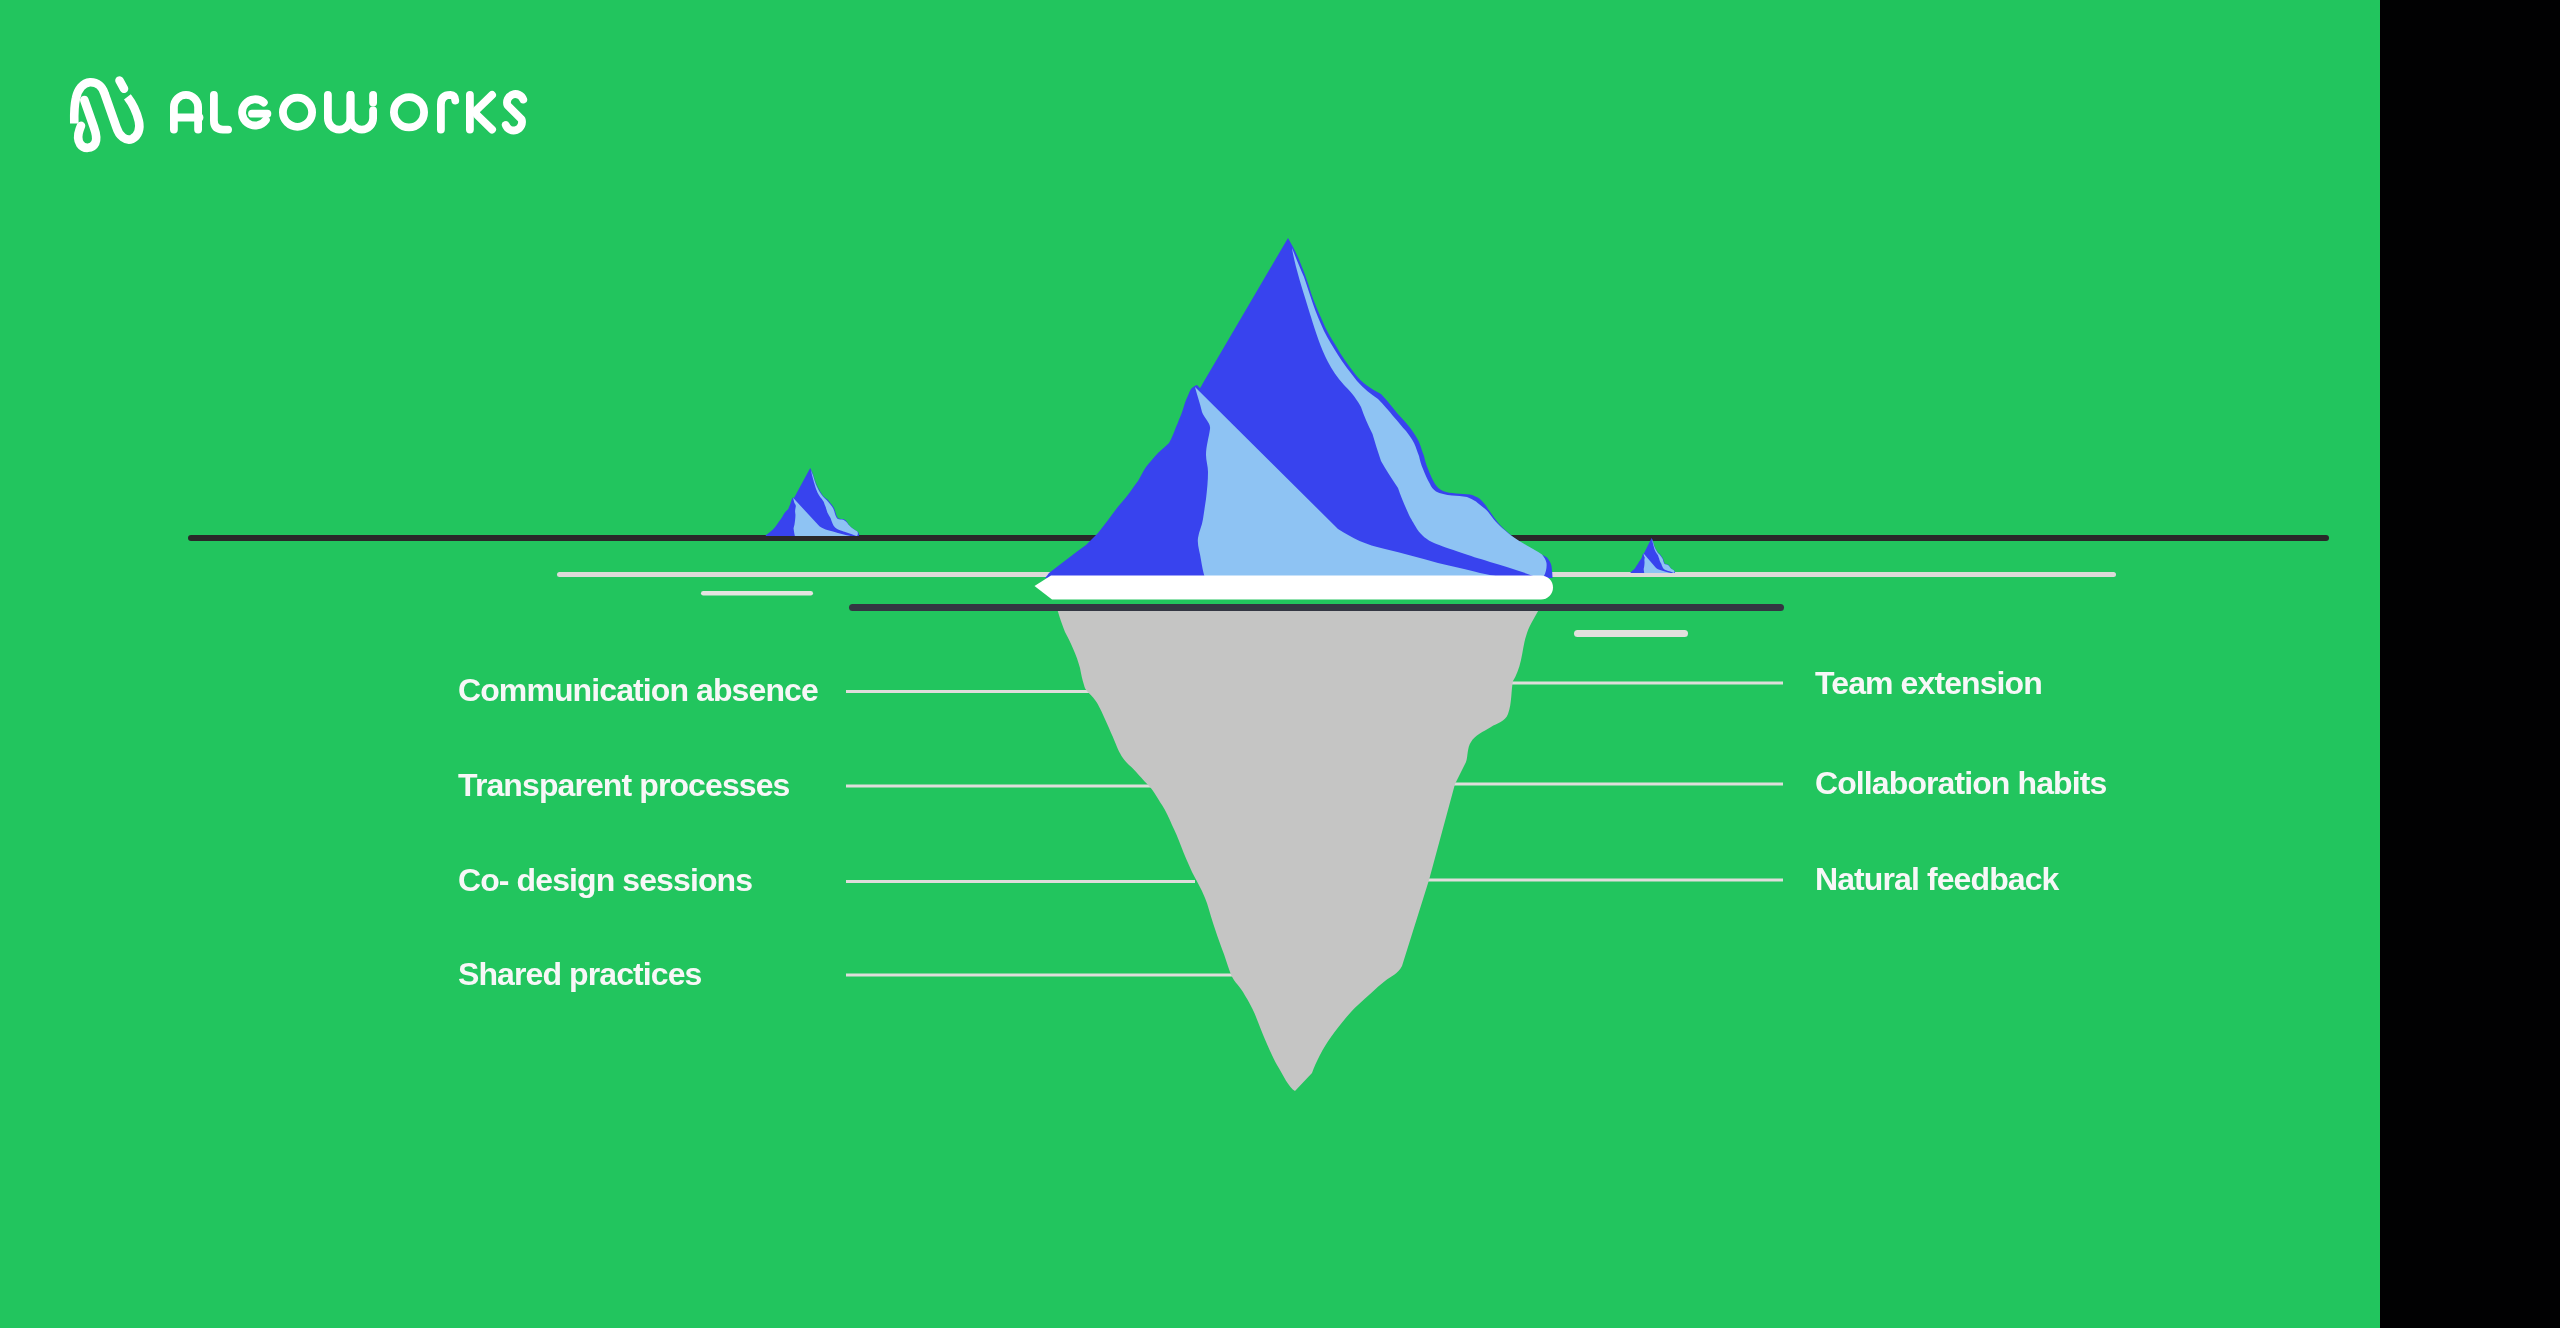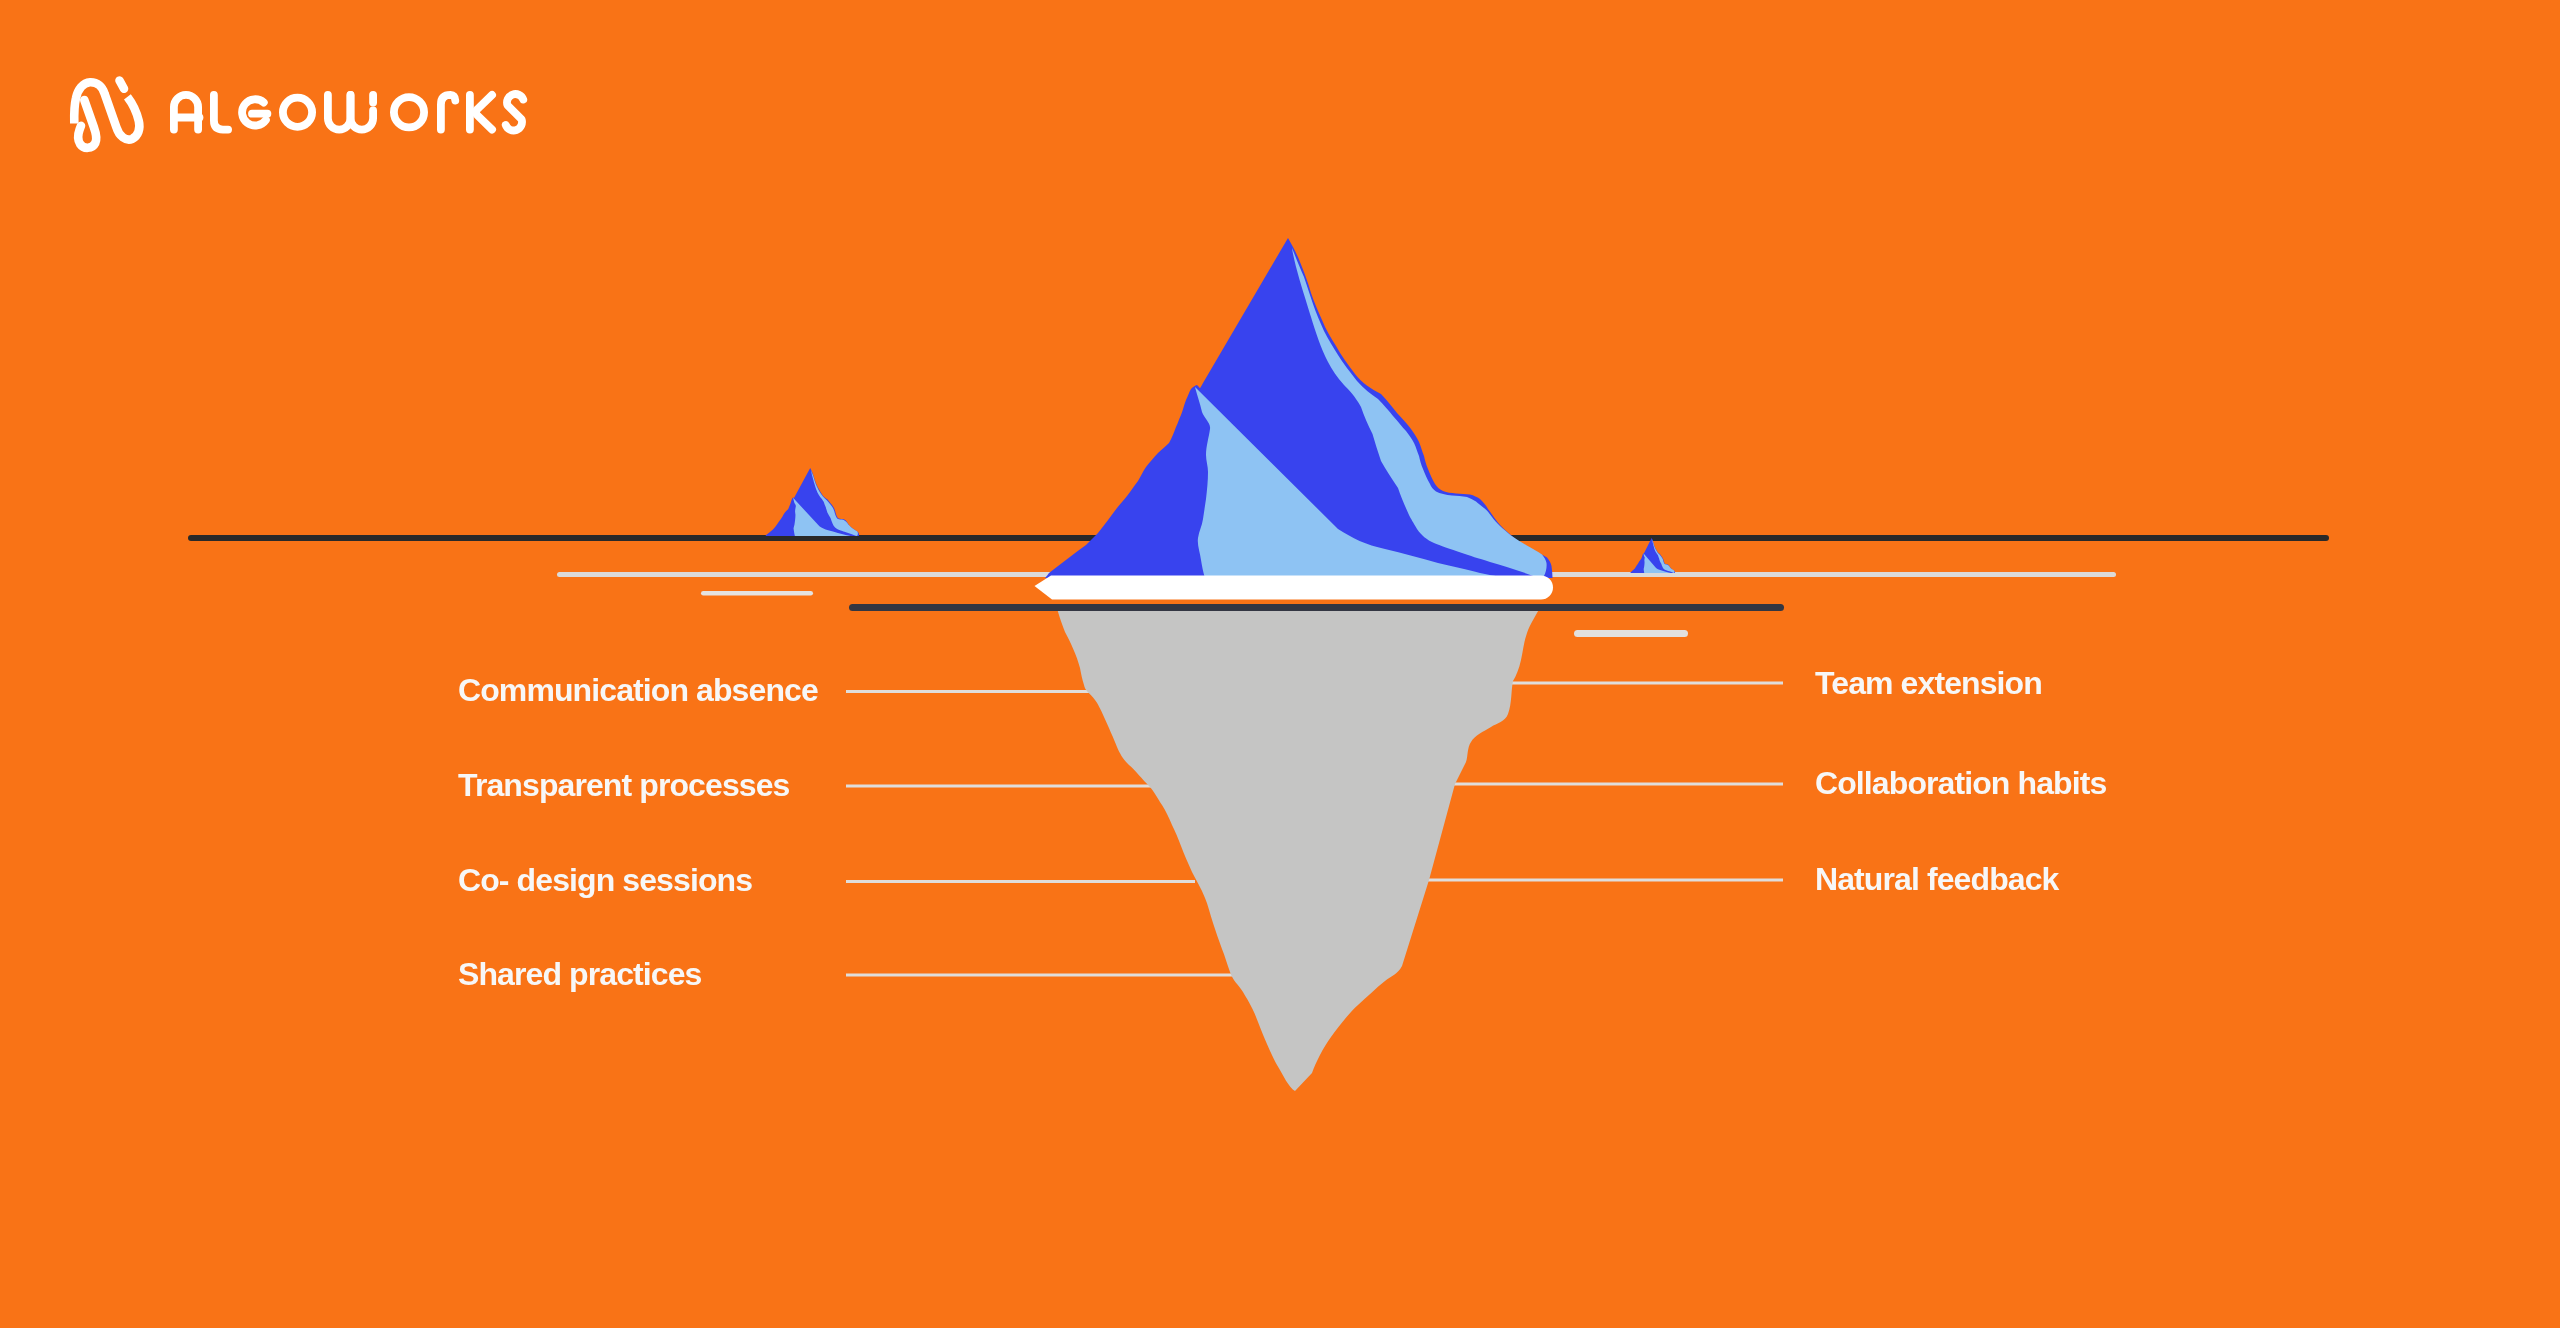--- a/index.html
+++ b/index.html
@@ -1,16 +1,16 @@
 <!DOCTYPE html>
 <html><head>
 <meta charset="utf-8">
 <style>
   html,body{margin:0;padding:0;background:#010102;}
-  .page{position:relative;width:2560px;height:1328px;background:#f97316;overflow:hidden;
+  .page{position:relative;width:2380px;height:1328px;background:#22c55e;overflow:hidden;
         font-family:"Liberation Sans", sans-serif;}
   svg{position:absolute;left:0;top:0;}
 </style>
 </head>
 <body>
 <div class="page">
 <svg width="2560" height="1328" viewBox="0 0 2560 1328">
 
   <rect x="188" y="535" width="2141" height="6" rx="3" fill="#292929"></rect>
   <rect x="557" y="572" width="1559" height="5" rx="2.5" fill="#DCDAD8"></rect>

